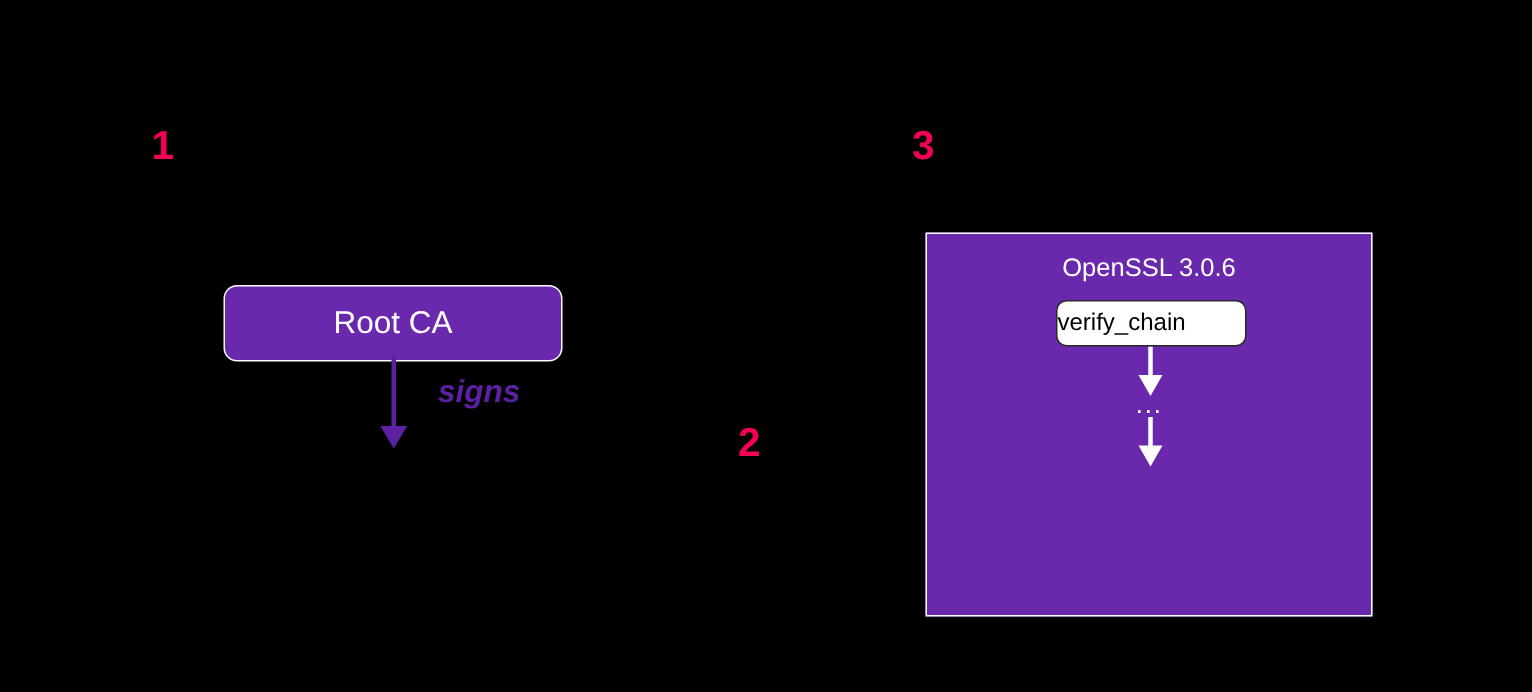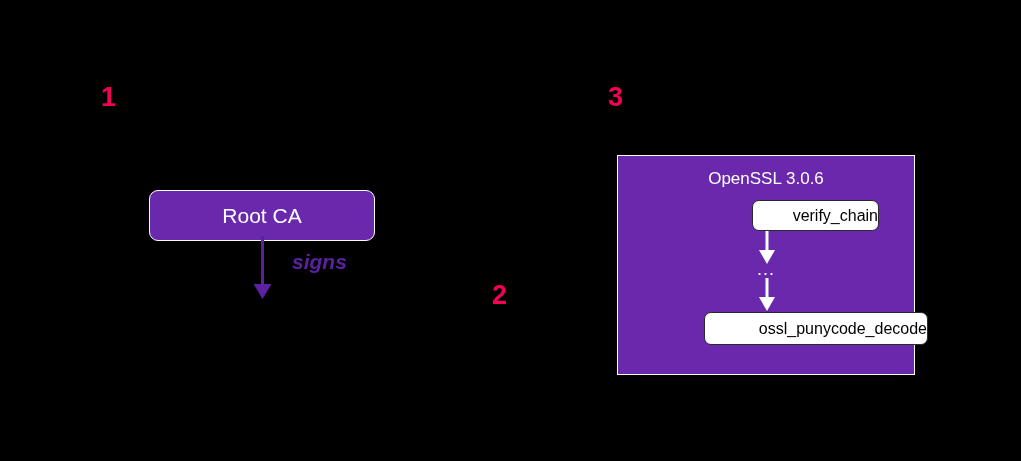--- a/index.html
+++ b/index.html
@@ -82,21 +82,21 @@
     line-height: 17px;
     white-space: nowrap;
   }
 
   
   #openssl-container {
     position: absolute;
     left: 617px;
     top: 155px;
     width: 298px;
-    height: 220px;
+    height: 256px;
     background: #6a29ac;
     border: 1.5px solid #ffffff;
     box-sizing: border-box;
   }
   #openssl-title {
     position: absolute;
     left: 0;
     top: 13px;
     width: 100%;
     text-align: center;
@@ -107,27 +107,26 @@
     white-space: nowrap;
   }
   .fn-node {
     position: absolute;
     background: #ffffff;
     border: 1.5px solid #2a2a2a;
     border-radius: 7px;
     box-sizing: border-box;
     display: flex;
     align-items: center;
-    justify-content: flex-end;
+    justify-content: flex-start;
     color: #000000;
     font-family: "Liberation Sans", sans-serif;
     font-size: 16px;
     line-height: 16px;
     white-space: nowrap;
-    margin-left: 48px;
   }
   #fn-verify-chain {
     left: 86px;
     top: 44px;
     width: 127px;
     height: 31px;
   }
   #fn-punycode {
     left: 38px;
     top: 156px;
@@ -192,19 +191,16 @@
       <polygon points="5,19 21,19 13,33" fill="#ffffff"></polygon>
     </svg>
 
     <div id="ellipsis">...</div>
 
     <svg class="white-arrow" id="arrow-bottom" viewBox="0 0 26 34">
       <line x1="13" y1="0" x2="13" y2="21" stroke="#ffffff" stroke-width="3"></line>
       <polygon points="5,19 21,19 13,33" fill="#ffffff"></polygon>
     </svg>
 
-    <div class="fn-node" id="fn-punycode">
-      <span>ossl_punycode_decode</span>
-    </div>
 
   </div>
 
 </div>
 
 </body></html>

